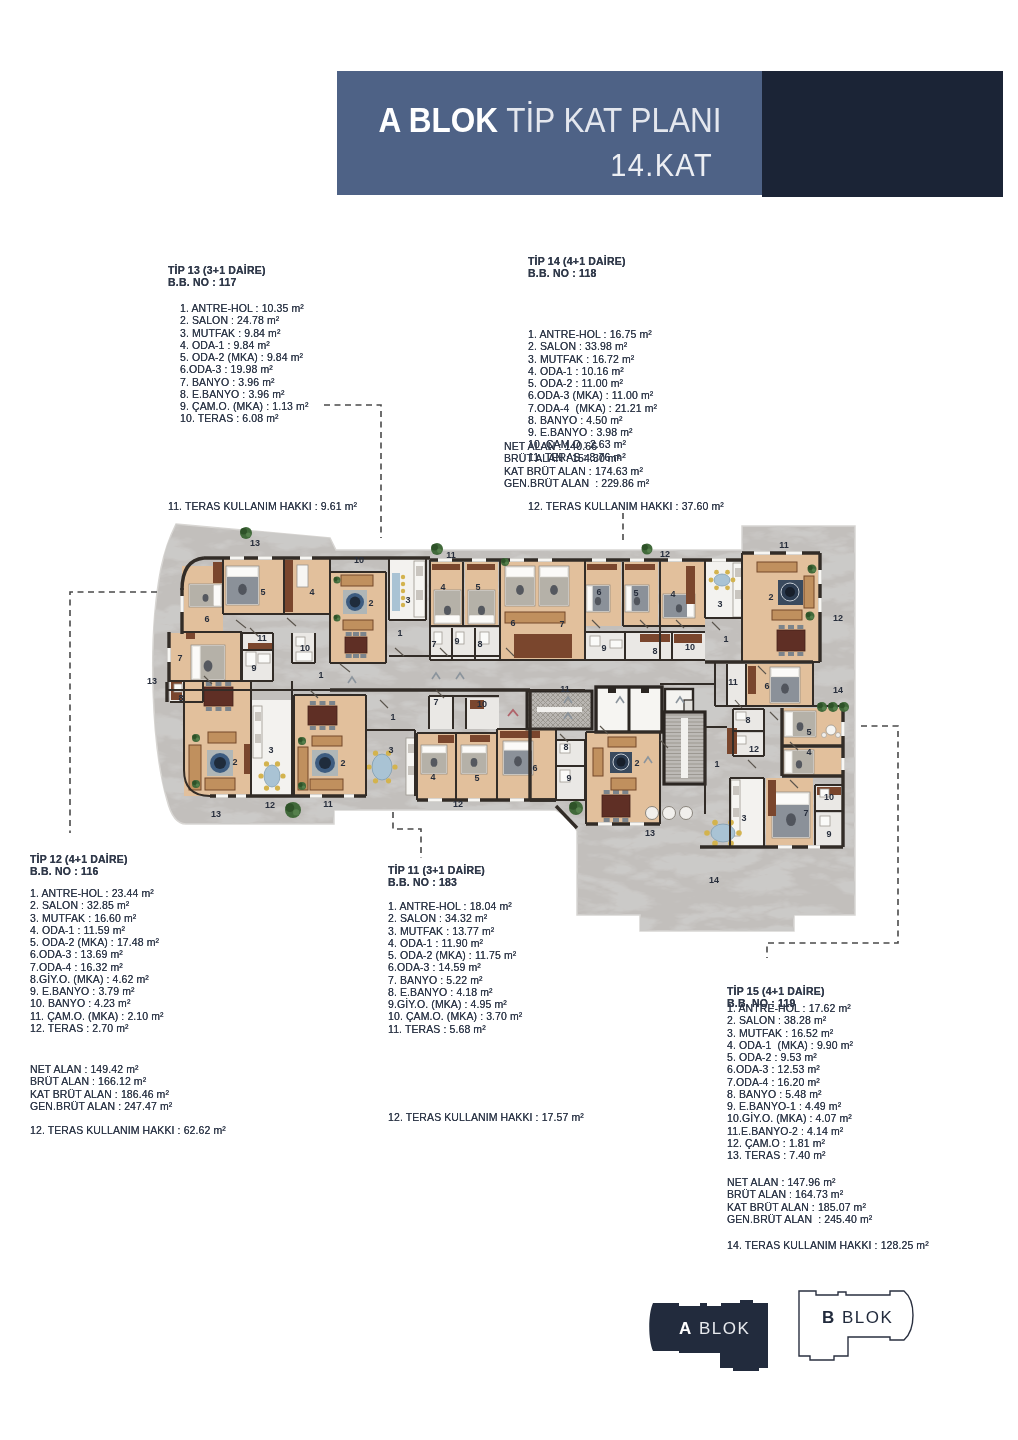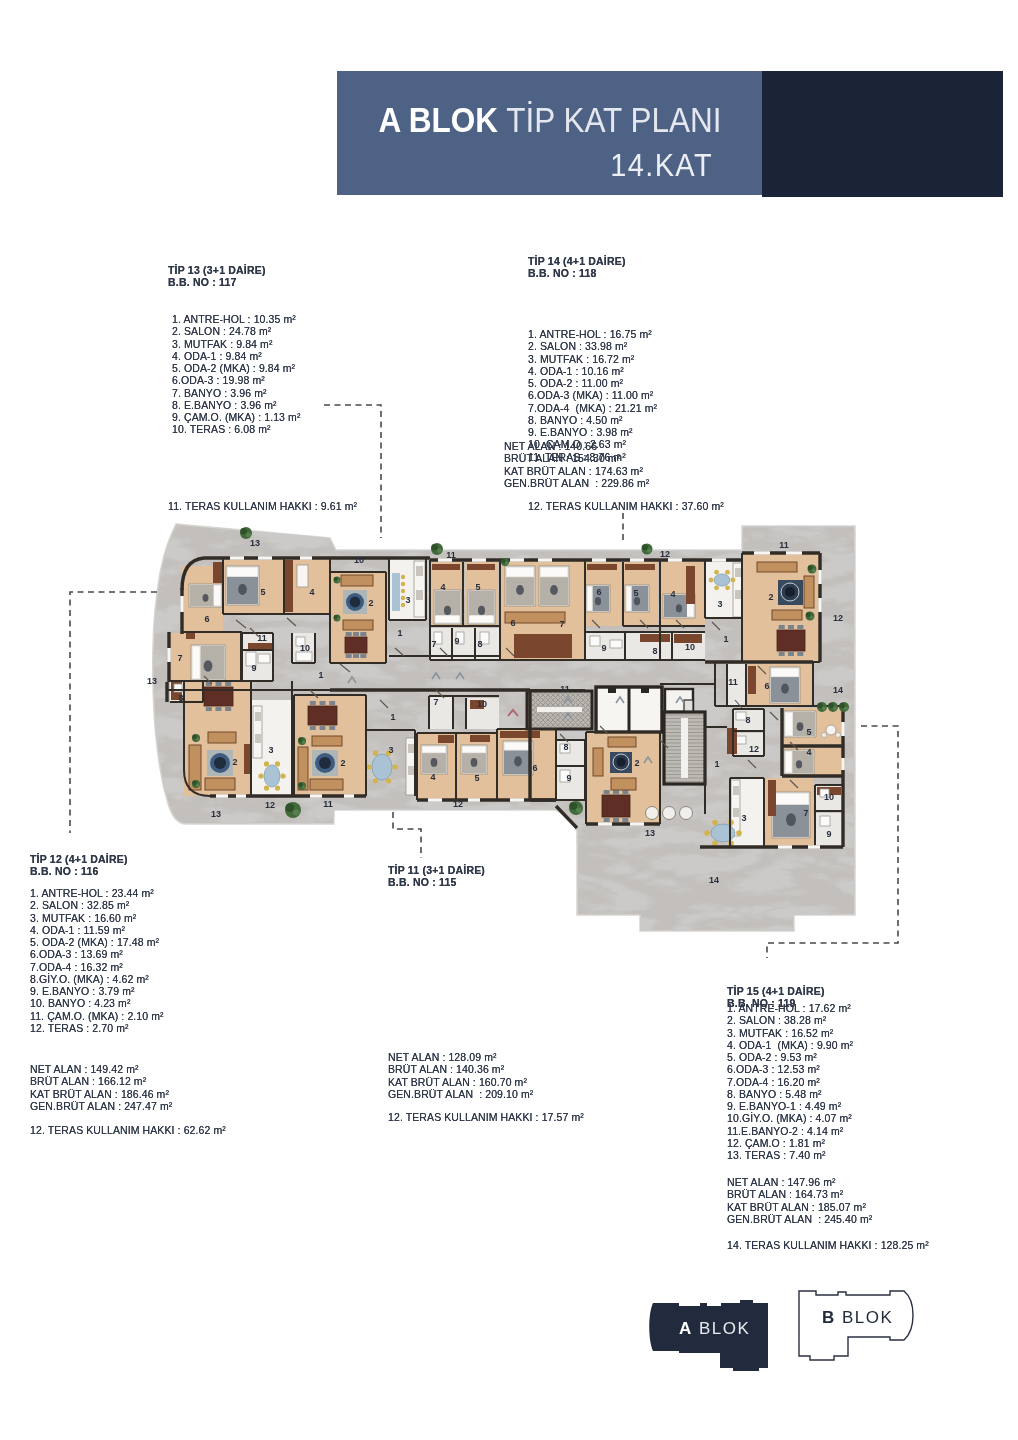--- a/index.html
+++ b/index.html
@@ -27,21 +27,21 @@
 
   <div id="hdr2"></div>
 
   <div id="hdrline1"><span class="b1">A BLOK</span><span class="b2"> TİP KAT PLANI</span></div>
 
   <div id="hdrline2">14.KAT</div>
 
   <div class="tb tbh" style="left:168px;top:264px;">TİP 13 (3+1 DAİRE)
 B.B. NO : 117</div>
 
-  <div class="tb" style="left:172px;top:302px;margin-top:11px;">1. ANTRE-HOL : 10.35 m²
+  <div class="tb" style="left:180px;top:302px;">1. ANTRE-HOL : 10.35 m²
 2. SALON : 24.78 m²
 3. MUTFAK : 9.84 m²
 4. ODA-1 : 9.84 m²
 5. ODA-2 (MKA) : 9.84 m²
 6.ODA-3 : 19.98 m²
 7. BANYO : 3.96 m²
 8. E.BANYO : 3.96 m²
 9. ÇAM.O. (MKA) : 1.13 m²
 10. TERAS : 6.08 m²</div>
 
@@ -87,27 +87,34 @@
 12. TERAS : 2.70 m²</div>
 
   <div class="tb" style="left:30px;top:1063px;">NET ALAN : 149.42 m²
 BRÜT ALAN : 166.12 m²
 KAT BRÜT ALAN : 186.46 m²
 GEN.BRÜT ALAN : 247.47 m²</div>
 
   <div class="tb" style="left:30px;top:1124px;">12. TERAS KULLANIM HAKKI : 62.62 m²</div>
 
   <div class="tb tbh" style="left:388px;top:864px;">TİP 11 (3+1 DAİRE)
-B.B. NO : 115</div>
-
-
-  <div class="tb" style="left:388px;top:1051px;">NET ALAN : 128.09 m²
-BRÜT ALAN : 140.36 m²
-KAT BRÜT ALAN : 160.70 m²
-GEN.BRÜT ALAN  : 209.10 m²</div>
+B.B. NO : 183</div>
+
+  <div class="tb" style="left:388px;top:900px;">1. ANTRE-HOL : 18.04 m²
+2. SALON : 34.32 m²
+3. MUTFAK : 13.77 m²
+4. ODA-1 : 11.90 m²
+5. ODA-2 (MKA) : 11.75 m²
+6.ODA-3 : 14.59 m²
+7. BANYO : 5.22 m²
+8. E.BANYO : 4.18 m²
+9.GİY.O. (MKA) : 4.95 m²
+10. ÇAM.O. (MKA) : 3.70 m²
+11. TERAS : 5.68 m²</div>
+
 
   <div class="tb" style="left:388px;top:1111px;">12. TERAS KULLANIM HAKKI : 17.57 m²</div>
 
   <div class="tb tbh" style="left:727px;top:985px;">TİP 15 (4+1 DAİRE)
 B.B. NO : 119</div>
 
   <div class="tb" style="left:727px;top:1002px;">1. ANTRE-HOL : 17.62 m²
 2. SALON : 38.28 m²
 3. MUTFAK : 16.52 m²
 4. ODA-1  (MKA) : 9.90 m²

